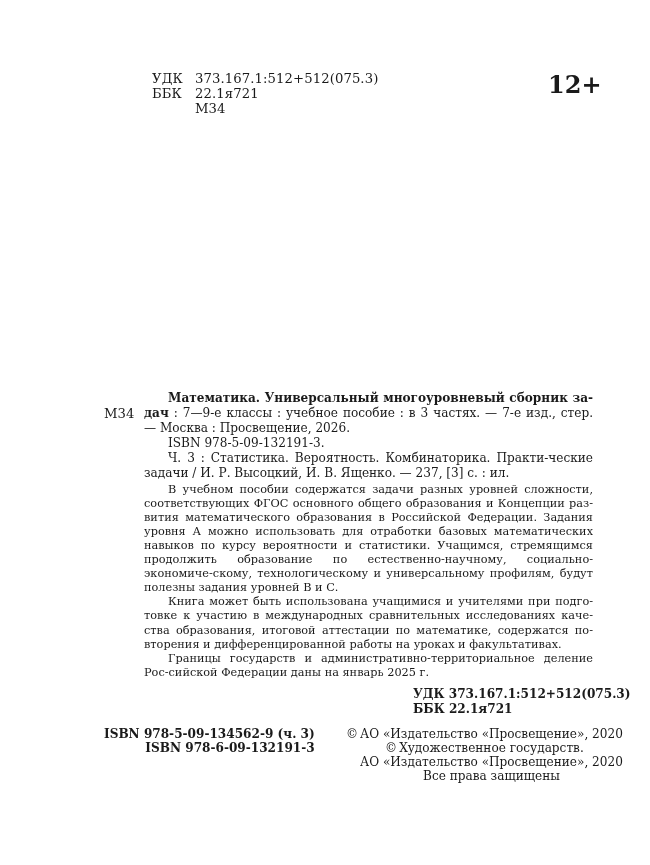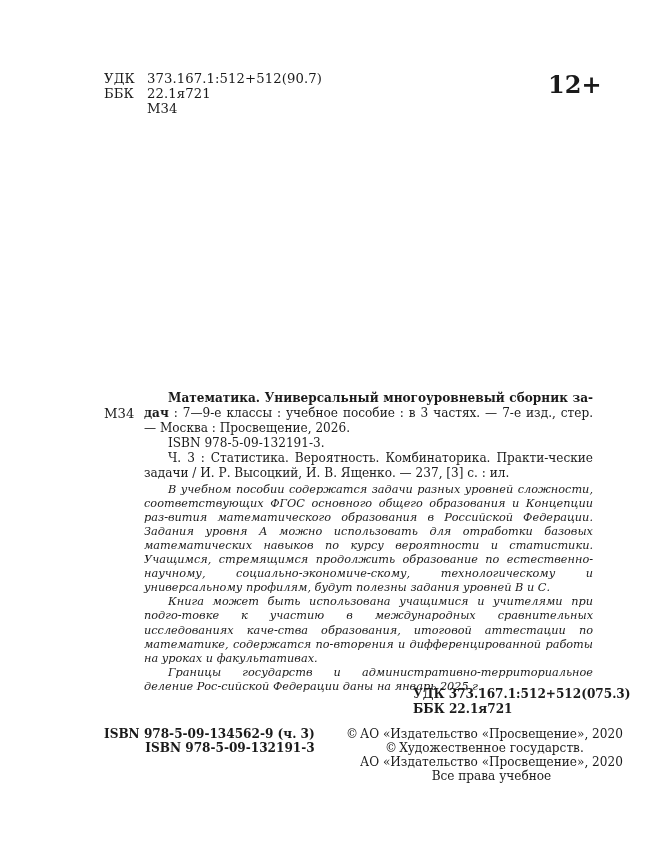--- a/index.html
+++ b/index.html
@@ -4,73 +4,73 @@
 <style>
   html, body { margin: 0; padding: 0; background: #ffffff; }
   body {
     width: 650px; height: 865px; position: relative; overflow: hidden;
     font-family: "DejaVu Serif", "Liberation Serif", serif;
     color: #1a1a1a;
   }
   .abs { position: absolute; }
   .hdr { font-size: 13.2px; line-height: 15px; letter-spacing: 0.1px; }
   .hdr .row { white-space: nowrap; }
-  .hdr .k { display: inline-block; width: 43px; }
+  .hdr .k { display: inline-block; width: 43px; margin-left: 48px; }
   .age { font-weight: bold; font-size: 24px; line-height: 24px; font-family: "DejaVu Serif", serif; }
 
   .main { left: 144px; width: 449px; font-size: 12.1px; line-height: 15.1px; }
   .main p { margin: 0; text-align: justify; text-align-last: left; hyphens: manual; }
   .main .ind { text-indent: 24px; }
   .main b { font-weight: bold; }
   .code-left { font-size: 13.2px; line-height: 15px; }
 
   .udk-r { font-size: 12.1px; line-height: 15px; font-weight: bold; white-space: nowrap; }
   .isbn-l { font-size: 12.1px; line-height: 14px; font-weight: bold; white-space: nowrap; text-align: right; }
   .copy { font-size: 12.1px; line-height: 14px; white-space: nowrap; }
   .copy .c { display: inline-block; width: 16px; }
 </style>
 </head>
 <body>
 
 <div class="abs hdr" style="left:104px; top:71px;">
   <div class="row">
-    <span class="k">УДК</span><span>373.167.1:512+512(90.7)</span>
+    <span class="k">УДК</span><span>373.167.1:512+512(075.3)</span>
   </div>
   <div class="row">
     <span class="k">ББК</span><span>22.1я721</span>
   </div>
   <div class="row">
     <span class="k"></span><span>М34</span>
   </div>
 </div>
 
 <div class="abs age" style="left:548px; top:73px;">12+</div>
 
 <div class="abs code-left" style="left:104px; top:406px;">М34</div>
 
 <div class="abs main" style="top:391px;">
   <p class="ind"><b>Математика. Универсальный многоуровневый сборник за-дач</b><span> : 7—9-е классы : учебное пособие : в 3 частях. — 7-е изд., стер. — Москва : Просвещение, 2026.</span></p>
   <p class="ind">ISBN 978-5-09-132191-3.</p>
   <p class="ind">Ч. 3 : Статистика. Вероятность. Комбинаторика. Практи-ческие задачи / И. Р. Высоцкий, И. В. Ященко. — 237, [3] с. : ил.</p>
 
-  <div style="font-size:11.3px; line-height:14.1px; margin-top:1px;font-style:italic;">
+  <div style="font-size:11.3px; line-height:14.1px; margin-top:1px;">
     <p class="ind">В учебном пособии содержатся задачи разных уровней сложности, соответствующих ФГОС основного общего образования и Концепции раз-вития математического образования в Российской Федерации. Задания уровня А можно использовать для отработки базовых математических навыков по курсу вероятности и статистики. Учащимся, стремящимся продолжить образование по естественно-научному, социально-экономиче-скому, технологическому и универсальному профилям, будут полезны задания уровней В и С.</p>
     <p class="ind">Книга может быть использована учащимися и учителями при подго-товке к участию в международных сравнительных исследованиях каче-ства образования, итоговой аттестации по математике, содержатся по-вторения и дифференцированной работы на уроках и факультативах.</p>
     <p class="ind">Границы государств и административно-территориальное деление Рос-сийской Федерации даны на январь 2025 г.</p>
   </div>
 </div>
 
 <div class="abs udk-r" style="left:413px; top:687px;">
   <div>УДК 373.167.1:512+512(075.3)</div>
   <div>ББК 22.1я721</div>
 </div>
 
 <div class="abs isbn-l" style="left:104px; top:727px;">
   <div>ISBN 978-5-09-134562-9 (ч. 3)</div>
-  <div>ISBN 978-5-09-132191-3</div>
+  <div>ISBN 978-6-09-132191-3</div>
 </div>
 
 <div class="abs copy" style="left:344px; top:727px;text-align:center;">
   <div><span class="c">©</span><span>АО «Издательство «Просвещение», 2020</span></div>
   <div><span class="c">©</span><span>Художественное государств.</span></div>
   <div><span class="c"></span><span>АО «Издательство «Просвещение», 2020</span></div>
-  <div><span class="c"></span><span>Все права учебное</span></div>
+  <div><span class="c"></span><span>Все права защищены</span></div>
 </div>
 
 </body></html>

